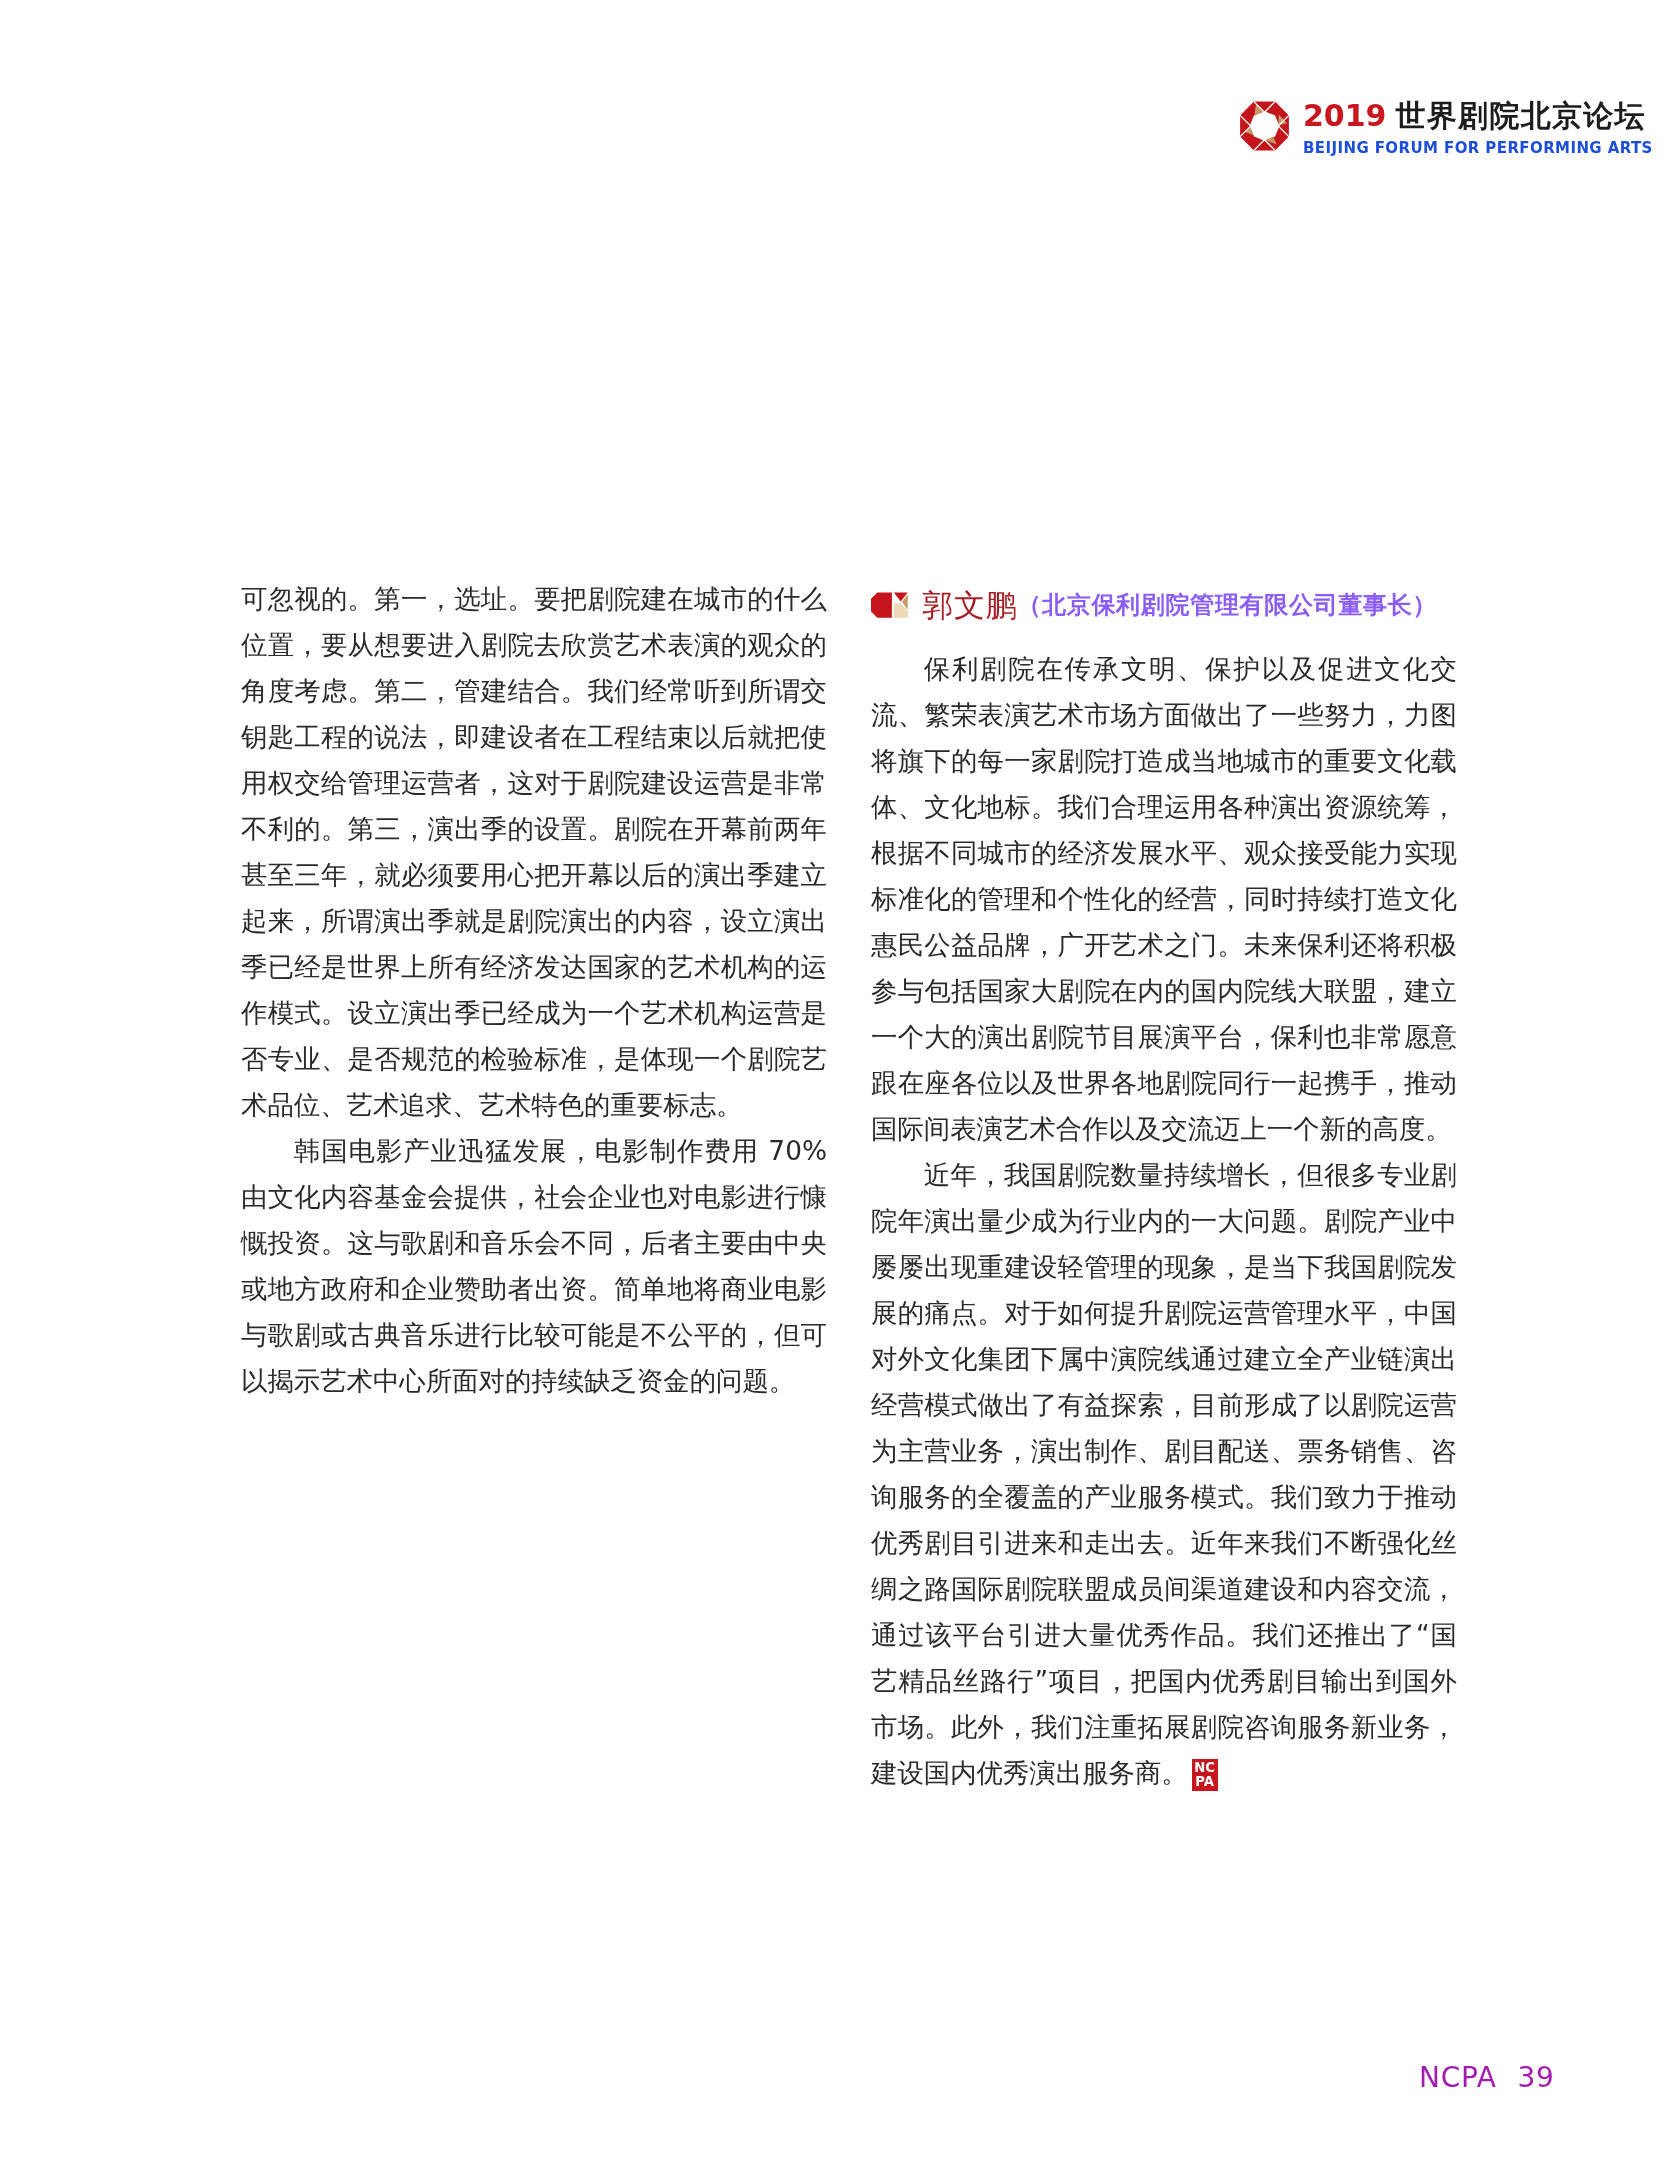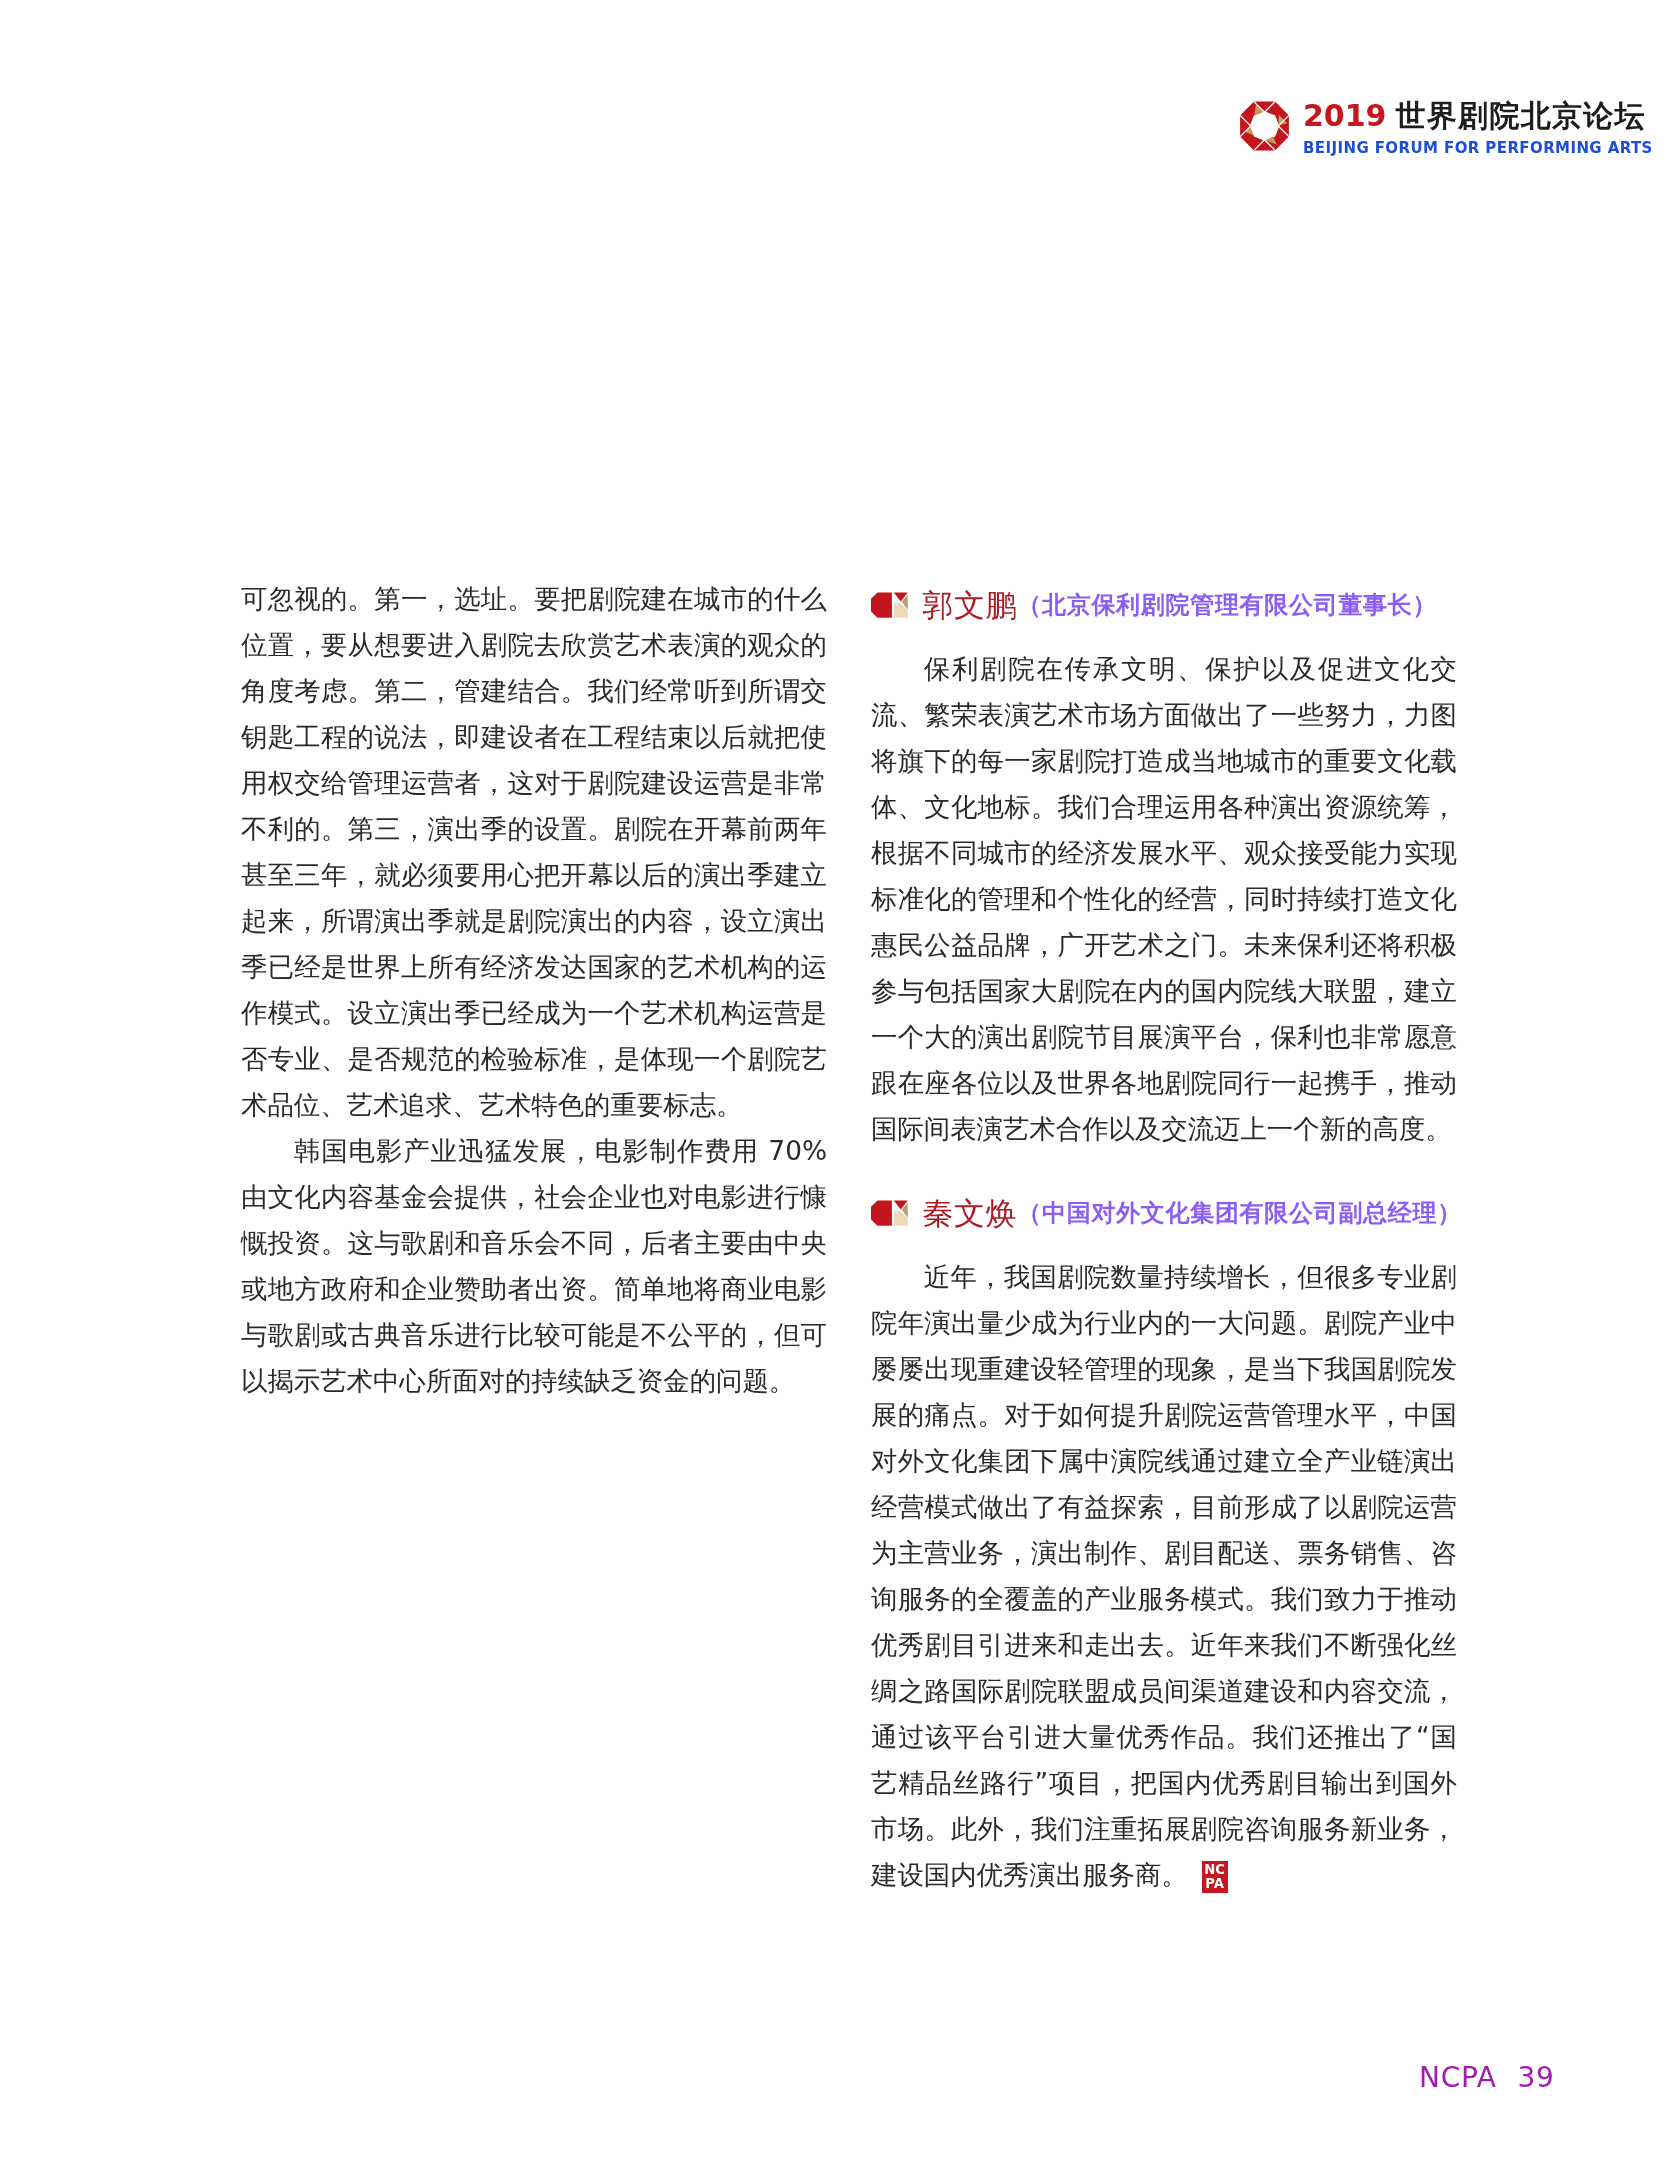--- a/index.html
+++ b/index.html
@@ -58,21 +58,21 @@
   .speaker-aff{
     font-size:24px;font-weight:bold;color:#8b5cf6;
     white-space:nowrap;letter-spacing:0.7px;
   }
 
   
   .endmark{
     display:inline-block;vertical-align:-4px;
     background:#c8161e;color:#ffffff;
     font-size:13.2px;line-height:14px;font-weight:bold;
-    padding:2px 2.6px;margin-left:14px;
+    padding:2px 2.6px;margin-left:4px;
     text-align:center;letter-spacing:0;text-indent:0;
   }
   .endmark span{display:block;}
 
   
   .footer{
     position:absolute;top:2061px;left:1419px;
     font-size:28px;color:#a21caf;letter-spacing:0.7px;
     display:flex;
   }
@@ -117,32 +117,20 @@
             <polygon fill="#c4151c" points="10,0 33,0 33,40 10,40 0,30 0,10"></polygon>
             <polygon fill="#c4151c" points="36,0 58,0 47,14"></polygon>
             <polygon fill="#c59a66" points="58,3 58,27 49,15"></polygon>
             <polygon fill="#ecd9b7" points="36,17 47,17 58,29 58,40 36,40"></polygon>
           </svg>
         </span>
         <span class="speaker-name">郭文鹏</span>
         <span class="speaker-aff">（北京保利剧院管理有限公司董事长）</span>
       </div>
       <p class="body-par indent">保利剧院在传承文明、保护以及促进文化交流、繁荣表演艺术市场方面做出了一些努力，力图将旗下的每一家剧院打造成当地城市的重要文化载体、文化地标。我们合理运用各种演出资源统筹，根据不同城市的经济发展水平、观众接受能力实现标准化的管理和个性化的经营，同时持续打造文化惠民公益品牌，广开艺术之门。未来保利还将积极参与包括国家大剧院在内的国内院线大联盟，建立一个大的演出剧院节目展演平台，保利也非常愿意跟在座各位以及世界各地剧院同行一起携手，推动国际间表演艺术合作以及交流迈上一个新的高度。</p>
-      <div class="speaker">
-        <span class="bullet">
-          <svg viewBox="0 0 60 40" xmlns="http://www.w3.org/2000/svg">
-            <polygon fill="#c4151c" points="10,0 33,0 33,40 10,40 0,30 0,10"></polygon>
-            <polygon fill="#c4151c" points="36,0 58,0 47,14"></polygon>
-            <polygon fill="#c59a66" points="58,3 58,27 49,15"></polygon>
-            <polygon fill="#ecd9b7" points="36,17 47,17 58,29 58,40 36,40"></polygon>
-          </svg>
-        </span>
-        <span class="speaker-name">秦文焕</span>
-        <span class="speaker-aff">（中国对外文化集团有限公司副总经理）</span>
-      </div>
       <p class="body-par indent">近年，我国剧院数量持续增长，但很多专业剧院年演出量少成为行业内的一大问题。剧院产业中屡屡出现重建设轻管理的现象，是当下我国剧院发展的痛点。对于如何提升剧院运营管理水平，中国对外文化集团下属中演院线通过建立全产业链演出经营模式做出了有益探索，目前形成了以剧院运营为主营业务，演出制作、剧目配送、票务销售、咨询服务的全覆盖的产业服务模式。我们致力于推动优秀剧目引进来和走出去。近年来我们不断强化丝绸之路国际剧院联盟成员间渠道建设和内容交流，通过该平台引进大量优秀作品。我们还推出了“国艺精品丝路行”项目，把国内优秀剧目输出到国外市场。此外，我们注重拓展剧院咨询服务新业务，建设国内优秀演出服务商。<span class="endmark"><span>NC</span><span>PA</span></span></p>
     </div>
 
   <div class="footer">
     <span>NCPA</span>
     <span class="pageno">39</span>
   </div>
 
 </div>
 

